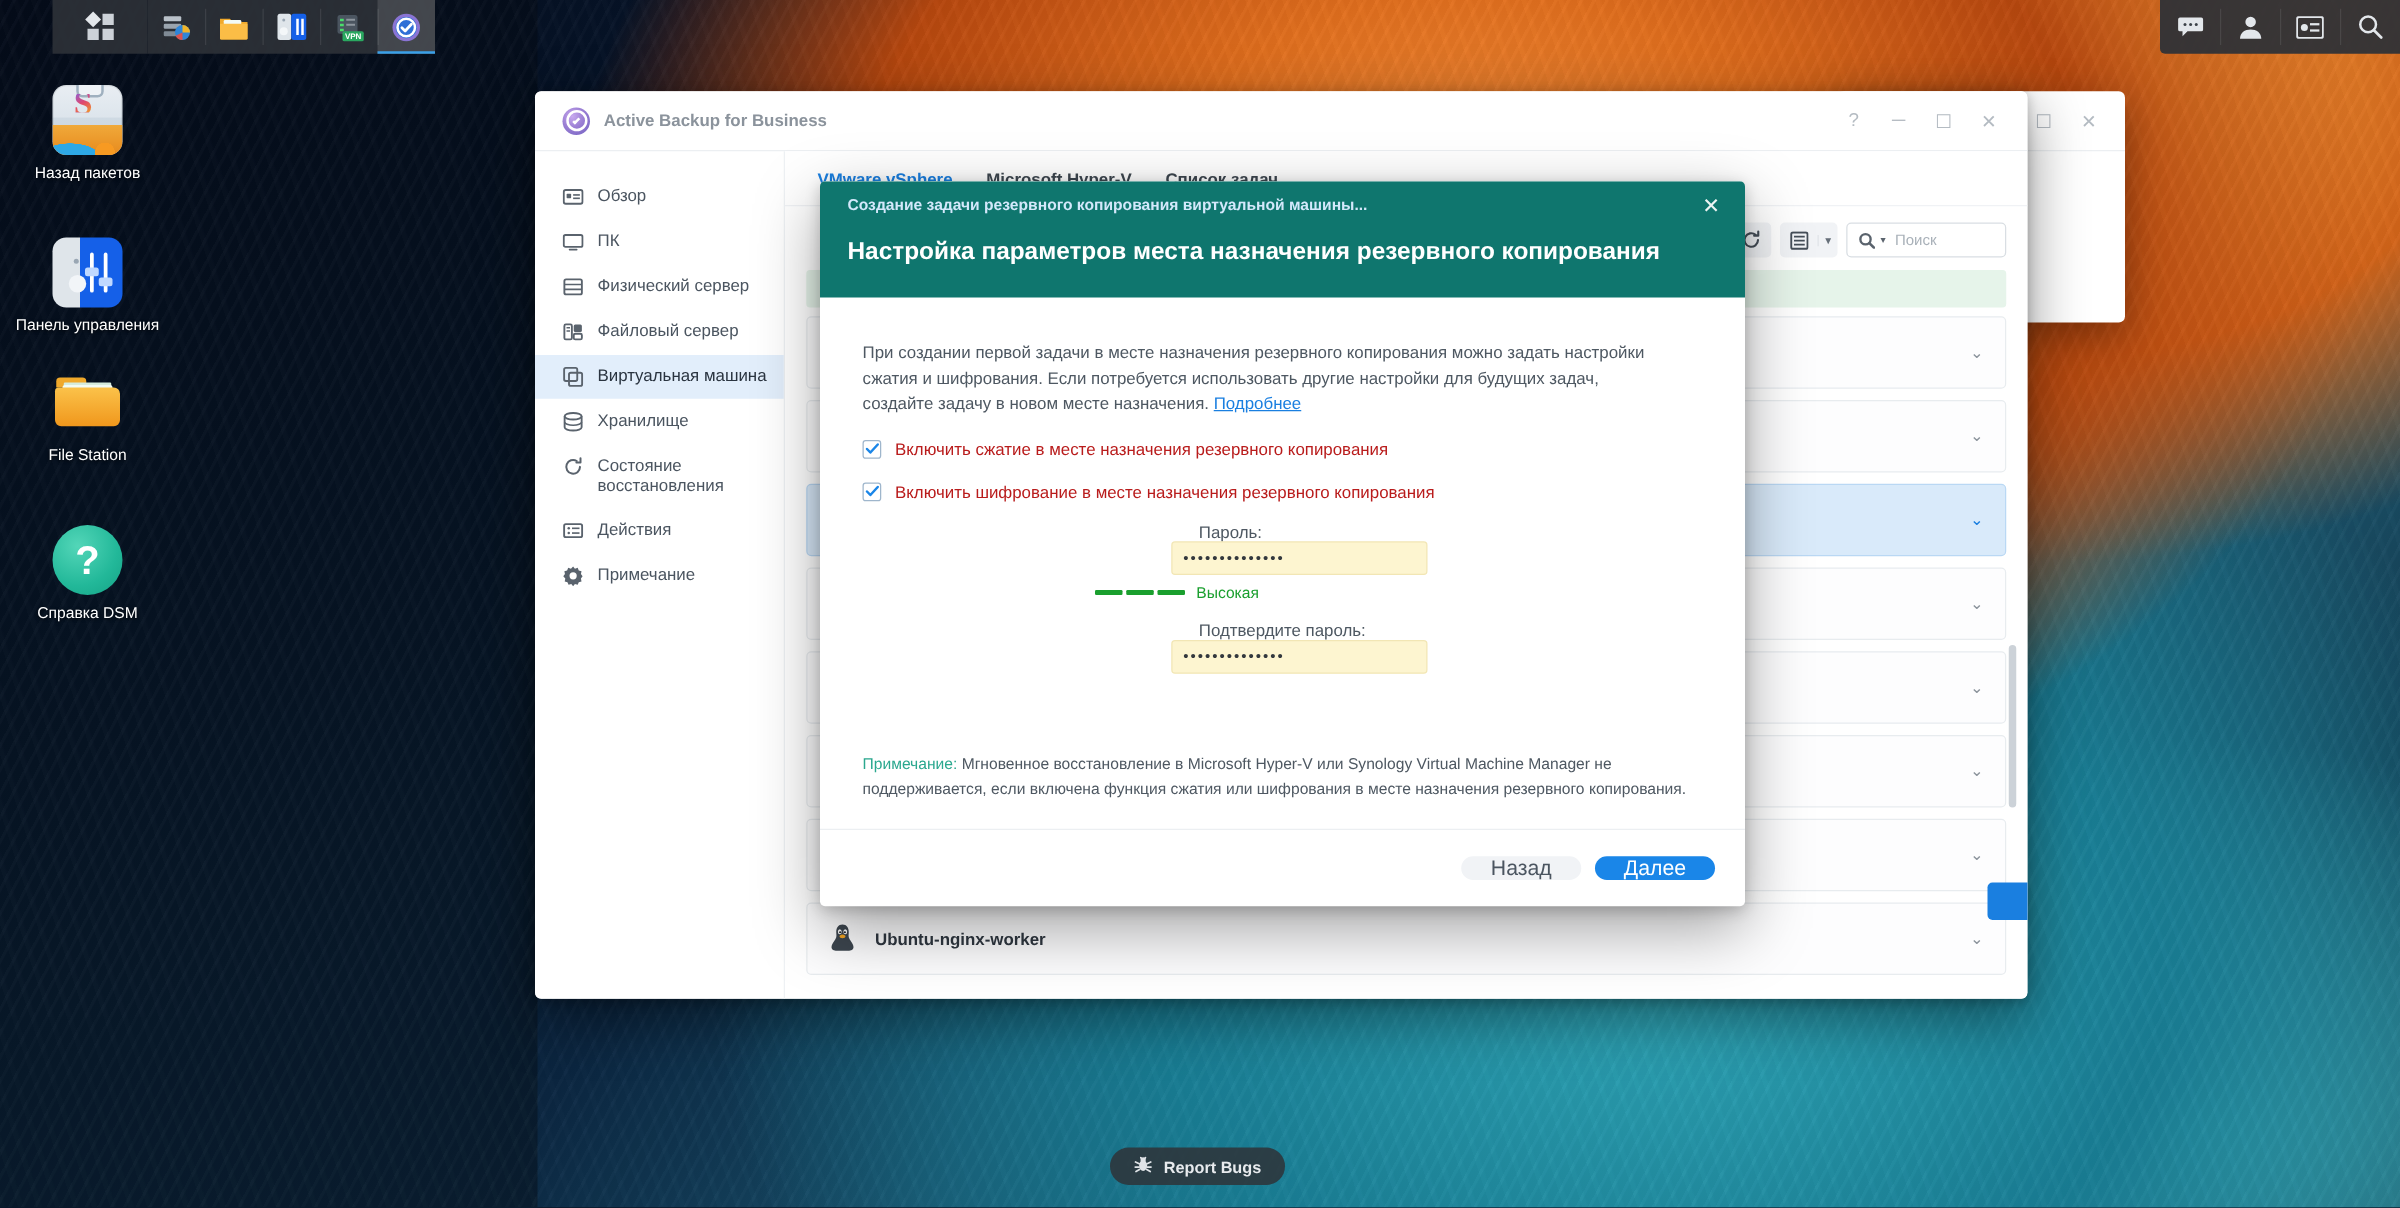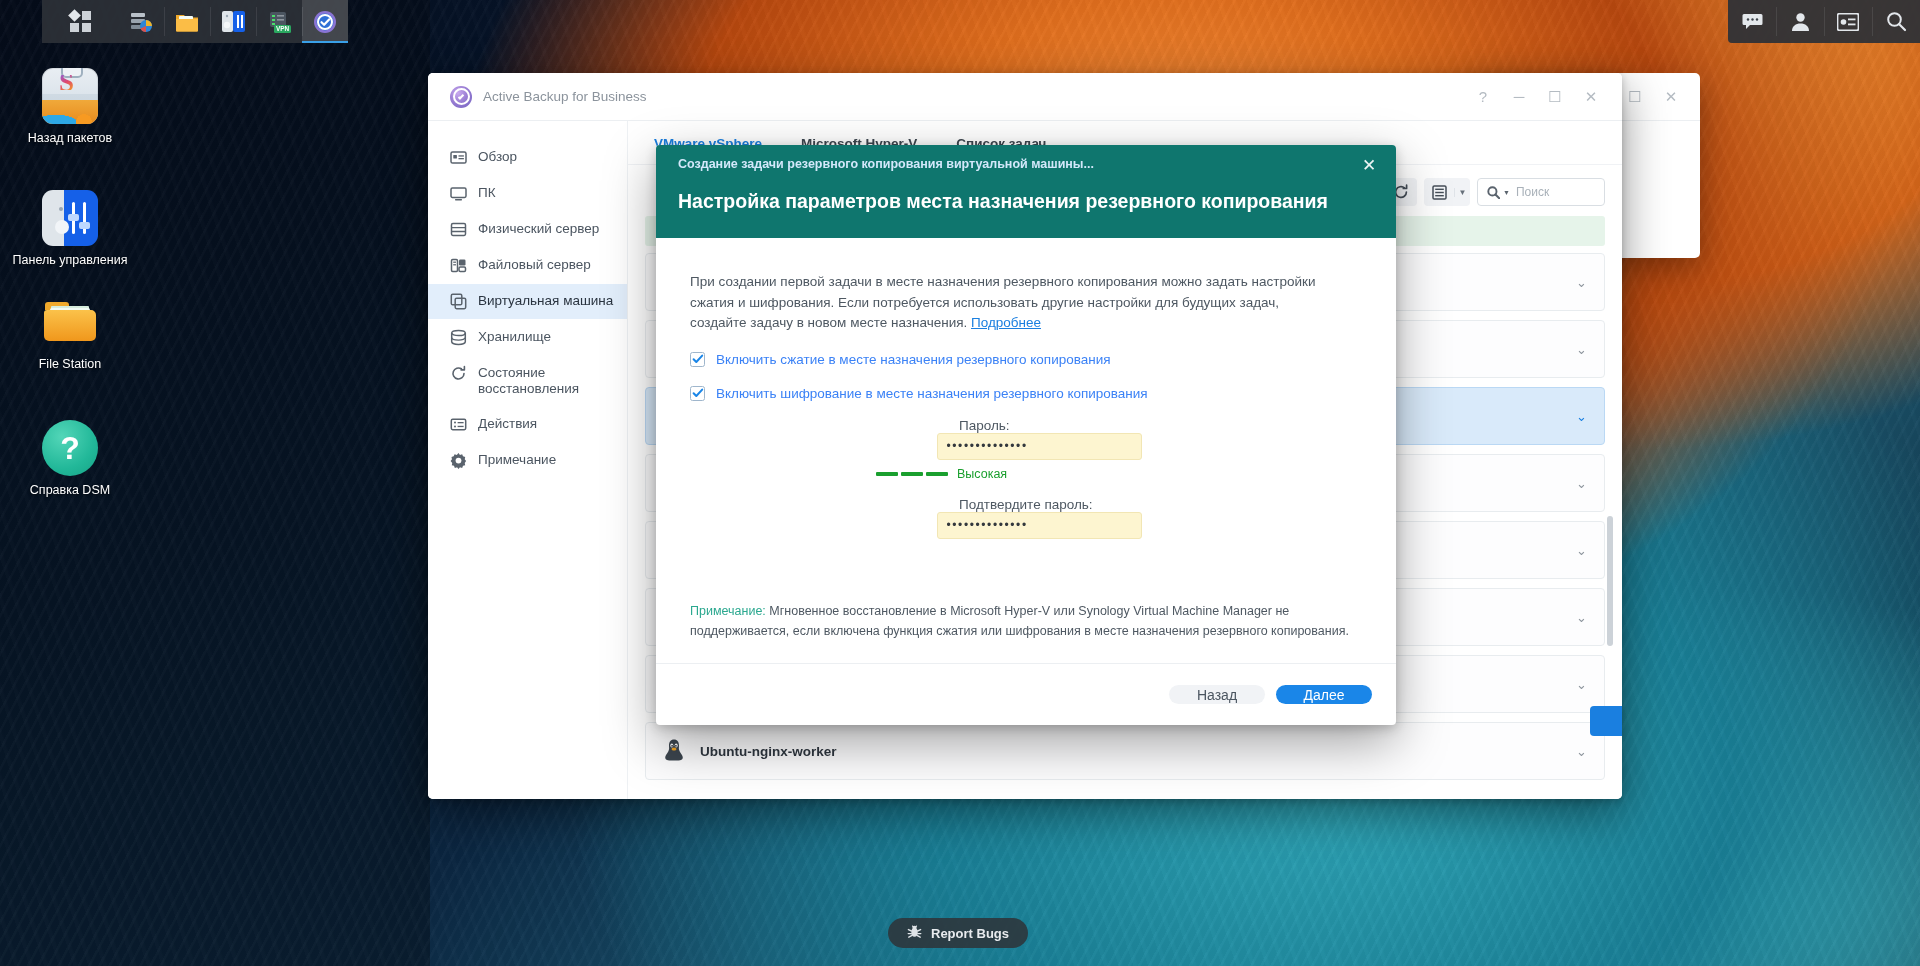--- a/index.html
+++ b/index.html
@@ -146,21 +146,21 @@
   }
   .abb-logo::after {
     content:""; width:13px; height:13px; border-radius:50%;
     border: 2px solid #fff; position:relative;
   }
   .abb-logo i {
     position:absolute; width:6px; height:3px; border-left:2px solid #fff; border-bottom:2px solid #fff;
     transform: rotate(-45deg); margin-top:-1px;
   }
   #abb-title {
-    margin-left: 11px; font-size: 13.5px; color: #8b939c; font-weight: 400;
+    margin-left: 11px; font-size: 13.5px; color: #8b939c; font-weight: 700;
   }
   .win-ctrls { position:absolute; right: 14px; display:flex; align-items:center; gap: 2px; }
   .win-btn {
     width: 34px; height: 30px; display:flex; align-items:center; justify-content:center;
     color:#b4bbc2; font-size:15px; cursor:pointer; border-radius:3px;
   }
 
   #abb-body { display:flex; height: 678px; }
   #abb-sidebar {
     width: 200px; padding-top: 18px; background:#fff;
@@ -170,21 +170,21 @@
     display:flex; align-items:flex-start; gap: 11px;
     padding: 9px 10px 9px 22px; margin: 1px 0;
     font-size: 13.5px; color:#4b5560; cursor:pointer; line-height:16px;
   }
   .nav-item.selected { background:#e2eefb; color:#2a3440; }
   .nav-item .ni-icon { width: 17px; height: 17px; flex:none; color:#5a636d; }
   .nav-item .ni-label { white-space: pre-line; }
 
   #abb-main { flex:1; position:relative; background:#fff; min-width:0; }
   #abb-tabs {
-    display:flex; gap: 39px; padding: 15px 0 13px 26px;
+    display:flex; gap: 27px; padding: 15px 0 13px 26px;
     font-size: 13.5px; font-weight:bold; color:#3d464f;
     border-bottom: 1px solid #f0f2f5;
   }
   #abb-tabs .tab { cursor:pointer; }
   #abb-tabs .tab.active { color:#1a7fe0; }
 
   #abb-toolbar {
     position:absolute; right: 17px; top: 57px;
     display:flex; align-items:center; gap: 7px;
   }
@@ -262,21 +262,21 @@
   #modal-desc a { color:#1a7fe0; }
 
   .chk-row { display:flex; align-items:flex-start; gap: 11px; margin-top: 17px; cursor:pointer; }
   .chk-box {
     width: 15px; height: 15px; border: 1px solid #b9c3cc; border-radius: 2.5px;
     background:#fff; flex:none; margin-top: 1px;
     display:flex; align-items:center; justify-content:center;
   }
   .chk-box.checked { border-color:#9fb6cc; }
   .chk-box svg { width: 12px; height: 12px; }
-  .chk-label { font-size: 13.5px; color:#3b82f6; line-height: 17px; }
+  .chk-label { font-size: 13.5px; color:#b91c1c; line-height: 17px; }
 
   .field-row { display:flex; align-items:center; margin-top: 16px; padding-left: 26px; flex-direction: column; }
   .field-label { width: 160px; font-size: 13.5px; color:#4e5862; flex:none; }
   .field-input {
     width: 205px; height: 27px; background:#fdf5d0; border:1px solid #f2e6b4;
     border-radius: 3px; padding: 0 9px; font-size: 12px; color:#33383d;
     letter-spacing: 1.6px; display:flex; align-items:center; cursor: text;
     font-family: inherit;
   }
   #pw-strength { display:flex; align-items:center; gap: 9px; margin-top: 7px; padding-left: 186px; }
@@ -288,21 +288,21 @@
     position:absolute; left: 34px; right: 34px; bottom: 22px;
     font-size: 12.5px; color:#4e5862; line-height: 20px;
   }
   #modal-note .note-lead { color:#2ba88f; }
 
   #modal-footer {
     flex:none; height: 62px; border-top: 1px solid #eceff2;
     display:flex; align-items:center; justify-content:flex-end; gap: 11px; padding-right: 24px;
   }
   .btn {
-    min-width: 96px; height: 19px; border-radius: 16px; font-size: 14px;
+    min-width: 96px; height: 19px; border-radius: 16px; font-size: 17px;
     display:flex; align-items:center; justify-content:center; cursor:pointer;
     font-family: inherit; border: none;
   }
   .btn-secondary { background:#f1f3f6; color:#4b5560; }
   .btn-primary { background:#1a86e8; color:#fff; }
 
   
   #report-bugs {
     position:absolute; left: 888px; bottom: 18px; height: 30px;
     background: rgba(46,52,58,0.88); border-radius: 16px;

